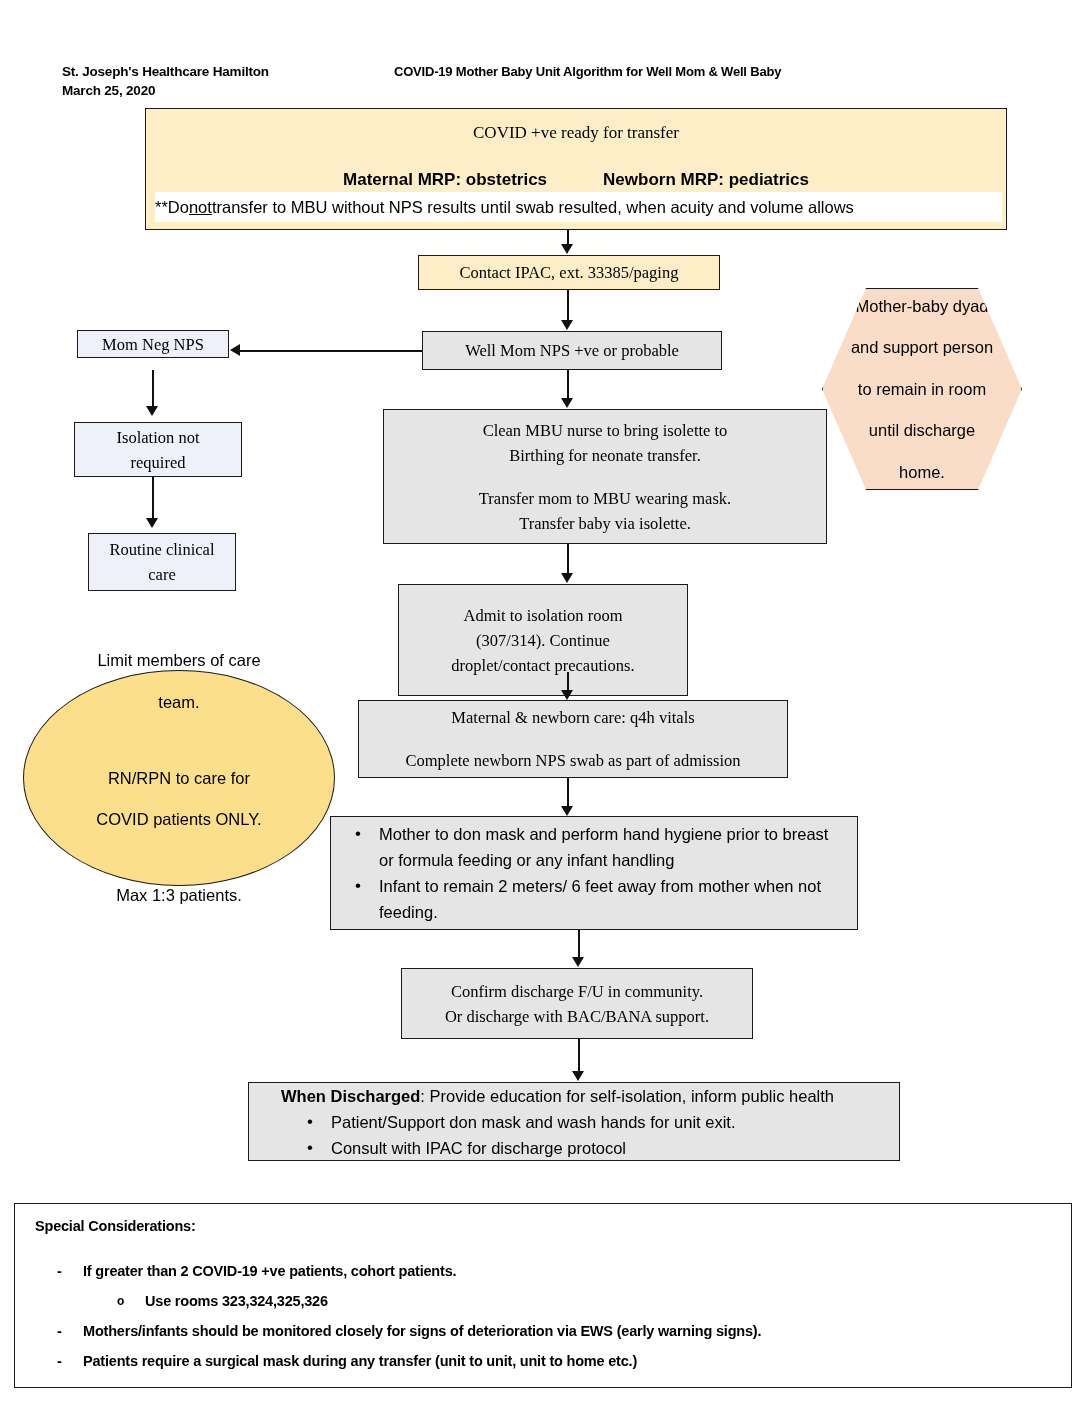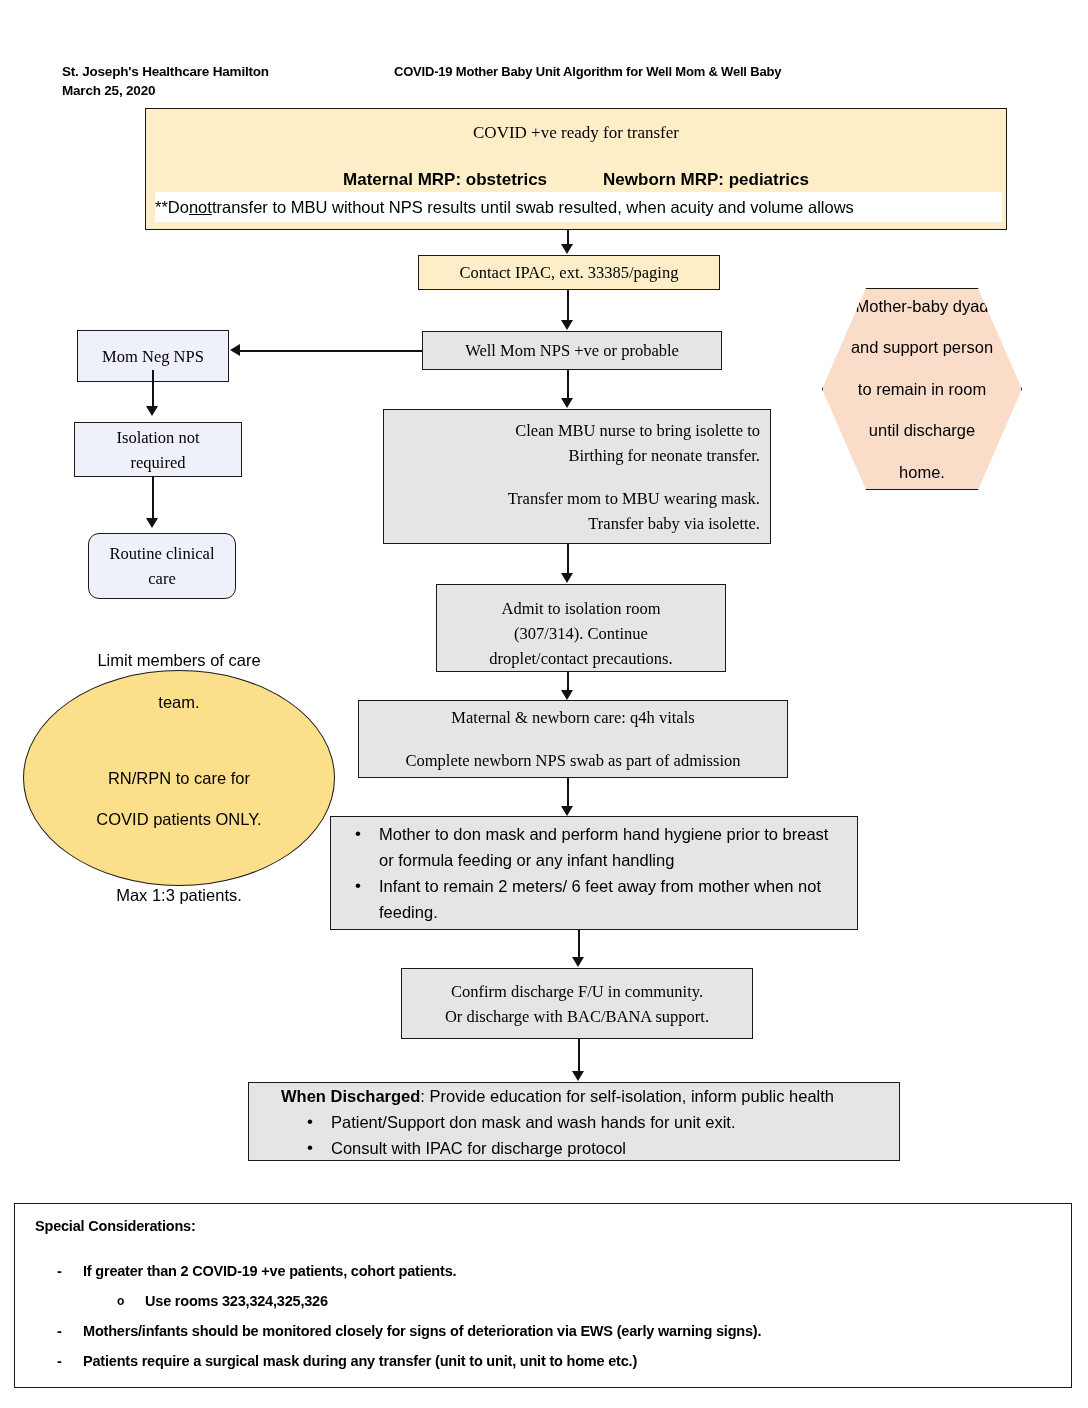--- a/index.html
+++ b/index.html
@@ -67,25 +67,25 @@
     height:30px;
     display:flex;align-items:center;justify-content:flex-start;
     font-size:16.5px;
     white-space:nowrap;
   }
   #top-strip u{text-decoration:underline;}
 
   
   #ipac{left:418px;top:255px;width:302px;height:35px;}
   #wellmom{left:422px;top:331px;width:300px;height:39px;}
-  #momneg{left:77px;top:330px;width:152px;height:52px;}
+  #momneg{left:77px;top:330px;width:152px;height:28px;}
   #isolation{left:74px;top:422px;width:168px;height:55px;}
-  #routine{left:88px;top:533px;width:148px;height:66px;border-radius:11px;}
-  #clean{left:383px;top:409px;width:388px;height:135px;padding:6px 10px;align-items:flex-end;}
-  #admit{left:436px;top:584px;width:290px;height:88px;justify-content:flex-end;}
+  #routine{left:88px;top:533px;width:148px;height:58px;}
+  #clean{left:383px;top:409px;width:444px;height:135px;padding:6px 2px;}
+  #admit{left:398px;top:584px;width:290px;height:112px;}
   #maternal{left:358px;top:700px;width:430px;height:78px;}
   #bullets{left:330px;top:816px;width:528px;height:114px;}
   #confirm{left:401px;top:968px;width:352px;height:71px;}
   #discharged{left:248px;top:1082px;width:652px;height:79px;}
 
   
   .bul{
     width:100%;
     box-sizing:border-box;
     font-size:16.5px;

